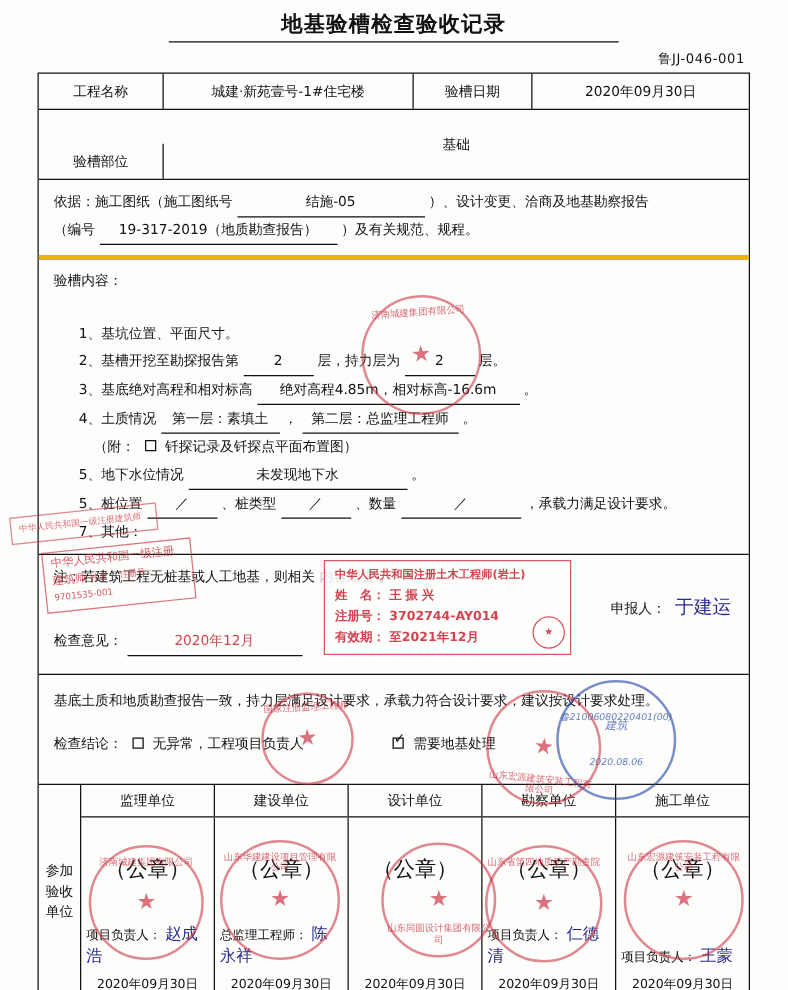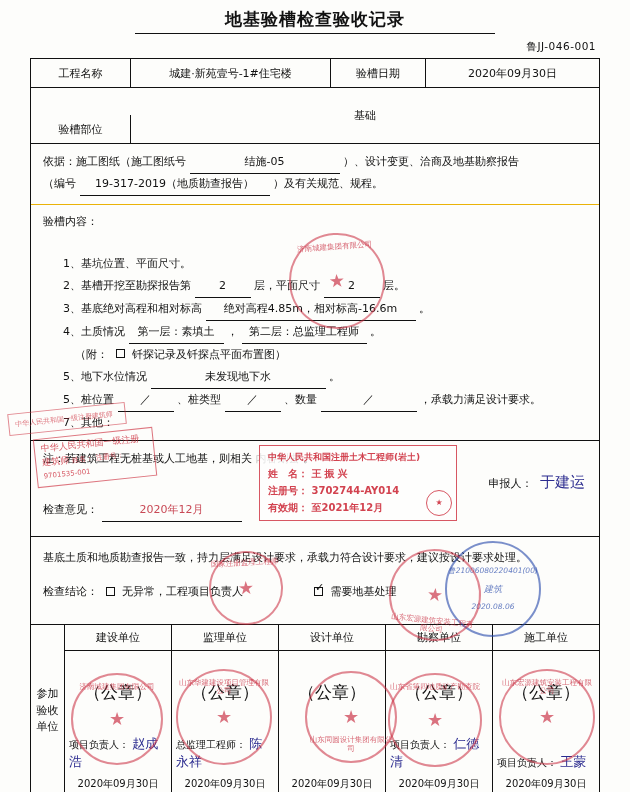--- a/index.html
+++ b/index.html
@@ -63,21 +63,21 @@
   .c-date-val { flex:1; }
   
   .c-part-lbl { width:100px;margin-top:27px; }
   .c-part-val { flex:1; }
 
   
   .basis {
     padding:8px 12px 8px 12px;
     font-size:11px;
     line-height:1.9;
-    border-bottom:1px solid #eab308;
+    border-bottom:4px solid #eab308;
   }
   .ul { display:inline-block; border-bottom:1px solid #111; text-align:center; }
   .u60 { min-width:56px; }
   .u90 { min-width:96px; }
   .u130 { min-width:150px; }
 
   
   .content {
     position:relative;
     padding:6px 10px 6px 12px;
@@ -267,21 +267,21 @@
         <span>）及有关规范、规程。</span>
       </div>
     </div>
 
     <div class="content">
       <div class="hd">验槽内容：</div>
       <div class="indent">1、基坑位置、平面尺寸。</div>
       <div class="indent">
         <span>2、基槽开挖至勘探报告第</span>
         <span class="ul u60">2</span>
-        <span>层，平面尺寸</span>
+        <span>层，持力层为</span>
         <span class="ul u60">2</span>
         <span>层。</span>
       </div>
       <div class="indent">
         <span>3、基底绝对高程和相对标高</span>
         <span class="ul" style="min-width:210px">绝对高程4.85m，相对标高-16.6m</span>
         <span>。</span>
       </div>
       <div class="indent">
         <span>4、土质情况</span>
@@ -368,38 +368,38 @@
         <span>需要地基处理</span>
       </div>
 
       <div class="seal round" style="left:178px; top:14px; width:74px; height:74px; transform:rotate(-3deg);">
         <span class="star">★</span>
         <span class="s-txt" style="position:absolute;top:6px;width:70px;">国家注册监理工程师</span>
       </div>
 
       <div class="seal round blue" style="left:414px; top:4px; width:96px; height:96px;">
         <span class="s-txt" style="position:absolute;top:24px;width:92px;font-size:7.5px">鲁21006080220401(00)</span>
-        <span class="s-txt" style="position:absolute;top:42px;width:92px;font-size:9px">建筑</span>
+        <span class="s-txt" style="position:absolute;top:31px;width:92px;font-size:9px">建筑</span>
         <span class="s-txt" style="position:absolute;top:60px;width:92px;font-size:7.5px">2020.08.06</span>
       </div>
 
       <div class="seal round" style="left:358px; top:12px; width:92px; height:92px; transform:rotate(6deg);">
         <span class="star">★</span>
         <span class="s-txt" style="position:absolute;bottom:6px;width:88px;">山东宏源建筑安装工程有限公司</span>
       </div>
     </div>
 
     <div class="units">
       <div class="u-side">
         <span>参加验收单位</span>
       </div>
       <div class="u-main">
         <div class="u-head">
+          <div>监理单位</div>
           <div>建设单位</div>
-          <div>监理单位</div>
           <div>设计单位</div>
           <div>勘察单位</div>
           <div>施工单位</div>
         </div>
         <div class="u-body">
 
           <div class="u-col">
             <div class="u-seal-lbl">（公章）</div>
             <div class="u-resp">
               <span>项目负责人：</span>

